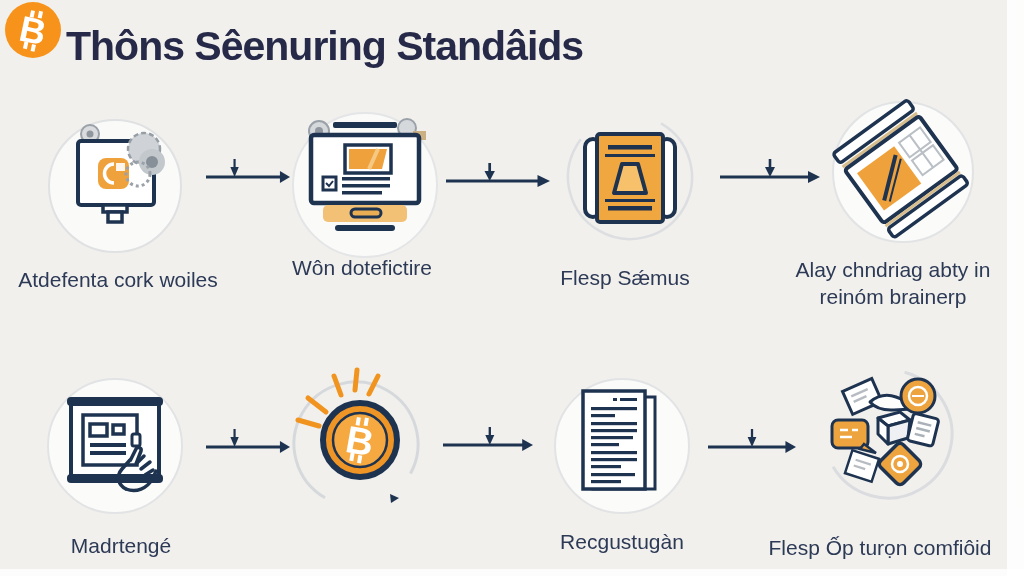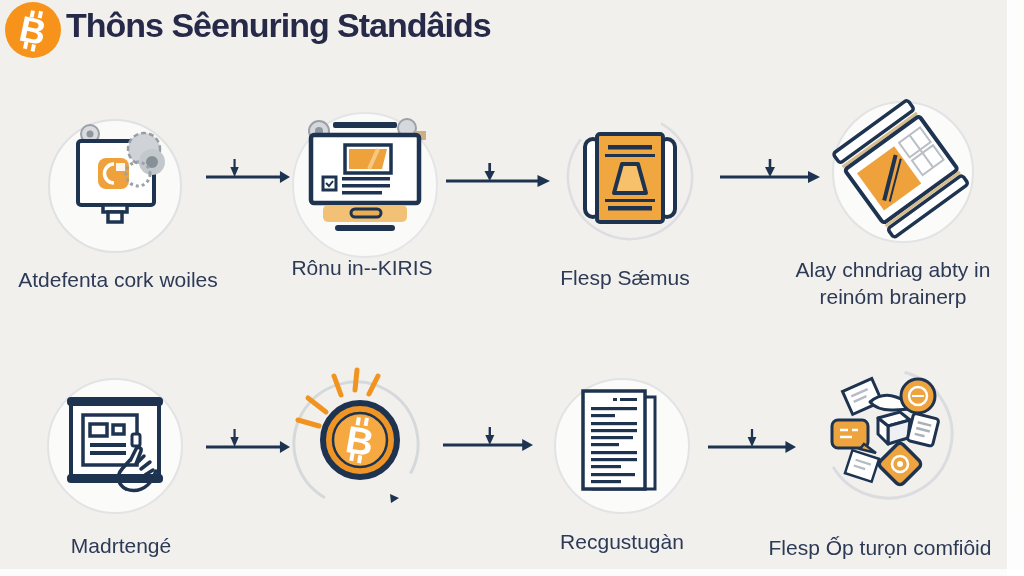--- a/index.html
+++ b/index.html
@@ -4,22 +4,22 @@
 <style>
   html,body{margin:0;padding:0;background:#e9e9e7;}
   #canvas{
     position:relative;width:1024px;height:576px;overflow:hidden;
     background:#f1f0ed;
     font-family:"Liberation Sans", sans-serif;
   }
   
   #logo{position:absolute;left:4px;top:1px;width:58px;height:58px;}
   #title{
-    position:absolute;left:66px;top:6px;margin:0;
-    font-size:34px;font-weight:700;letter-spacing:-1px;
+    position:absolute;left:66px;top:23px;margin:0;
+    font-size:41px;font-weight:700;letter-spacing:-1px;
     color:#262a48;white-space:nowrap;
   }
   
   .icon-wrap{position:absolute;}
   
   .caption{
     position:absolute;width:300px;text-align:center;
     font-size:21px;line-height:27px;color:#2d3a56;
   }
   
@@ -268,21 +268,21 @@
       <polygon points="88,15 100,21 88,27" fill="#1e3350"></polygon>
       <line x1="50" y1="3" x2="50" y2="16" stroke="#1e3350" stroke-width="2.6"></line>
       <polygon points="45,11 50,21 55,11" fill="#1e3350"></polygon>
     </svg>
   </div>
 
   <div class="caption" style="left:-32px;top:266px;">
     <div>Atdefenta cork woiles</div>
   </div>
   <div class="caption" style="left:212px;top:254px;">
-    <div>Rônu in--KIRIS</div>
+    <div>Wôn dotefictire</div>
   </div>
   <div class="caption" style="left:475px;top:264px;">
     <div>Flesp Sǽmus</div>
   </div>
   <div class="caption" style="left:743px;top:256px;">
     <div>Alay chndriag abty in</div>
     <div>reinóm brainerp</div>
   </div>
   <div class="caption" style="left:-29px;top:532px;">
     <div>Madrtengé</div>

